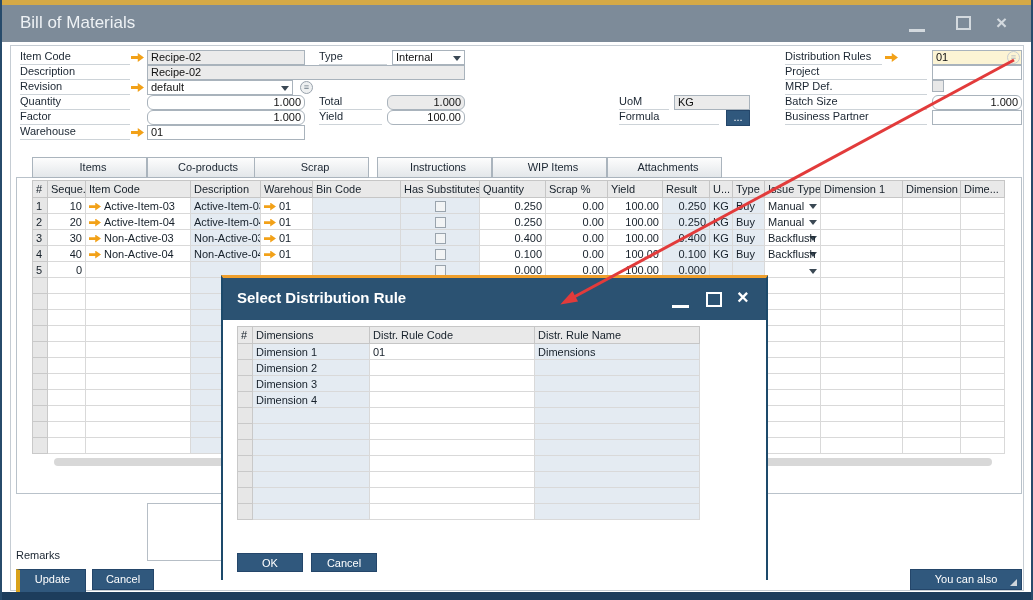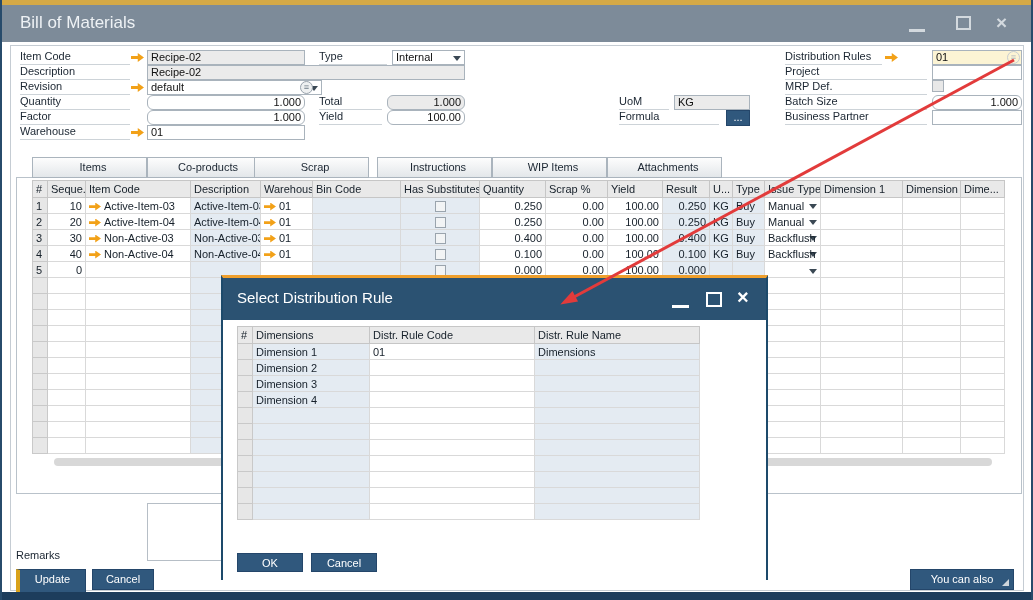--- a/index.html
+++ b/index.html
@@ -62,21 +62,21 @@
   .remarks-box { left:145px; top:503px; width:300px; height:58px; border:1px solid #b6bec6; background:#fff; z-index:1; }
   .plain-lbl { position:absolute; font-size:11px; color:#1a2531; }
   .yca-tri { position:absolute; right:4px; bottom:3px; width:0; height:0;
              border-left:7px solid transparent; border-bottom:7px solid #cfd6dc; }
 
   
   .dialog { left:219px; top:275px; width:547px; height:305px; z-index:10;
             border-left:2px solid #1d4a6b; border-right:2px solid #1d4a6b; border-bottom:2px solid #1d4a6b;
             border-top:3px solid #ef9f2c; background:#fff; position:absolute; }
   .dlg-titlebar { position:absolute; left:0; top:0; width:543px; height:42px; background:#2b5272; }
-  .dlg-title { position:absolute; left:14px; top:11px; font-size:15px; color:#fff; }
+  .dlg-title { position:absolute; left:14px; top:11px; font-size:15px; color:#fff;font-weight:bold; }
   .dlg-btn { position:absolute; top:0; width:30px; height:42px; }
   .dlg-minbar { position:absolute; left:6px; top:27px; width:17px; height:3px; background:#fff; }
   .dlg-maxsq  { position:absolute; left:7px; top:14px; width:16px; height:15px; border:2px solid #fff; }
   .dlg-closex { position:absolute; left:6px; top:8px; font-size:20px; font-weight:bold; color:#fff; }
   .dlg-body { position:absolute; left:0; top:42px; width:543px; height:260px; background:#fff; }
 
   svg.overlay { position:absolute; left:0; top:0; width:1033px; height:600px; z-index:30; pointer-events:none; }
 </style>
 </head>
 <body>
@@ -101,21 +101,21 @@
 
   <div class="lbl" style="left:18px;top:50px;width:110px">Item Code</div>
   <span class="larrow" style="left:129px;top:53px"></span>
   <div class="fld ro" style="left:145px;top:50px;width:158px">Recipe-02</div>
 
   <div class="lbl" style="left:18px;top:65px;width:110px">Description</div>
   <div class="fld ro" style="left:145px;top:65px;width:318px">Recipe-02</div>
 
   <div class="lbl" style="left:18px;top:80px;width:110px">Revision</div>
   <span class="larrow" style="left:129px;top:83px"></span>
-  <div class="fld" style="left:145px;top:80px;width:175px">
+  <div class="fld" style="left:145px;top:80px;width:146px">
     <span>default</span>
     <span class="caret"></span>
   </div>
   <div class="circle-icon" style="left:298px;top:81px">≡</div>
 
   <div class="lbl" style="left:18px;top:95px;width:110px">Quantity</div>
   <div class="fld num" style="left:145px;top:95px;width:158px">1.000</div>
 
   <div class="lbl" style="left:18px;top:110px;width:110px">Factor</div>
   <div class="fld num" style="left:145px;top:110px;width:158px">1.000</div>
@@ -520,21 +520,21 @@
       </tbody>
   </table>
 
   <div class="abs hscroll"></div>
 
   <div class="abs remarks-box"></div>
   <div class="plain-lbl" style="left:14px;top:549px">Remarks</div>
 
   <div class="btn gold-left" style="left:14px;top:569px;width:70px;height:25px">Update</div>
   <div class="btn" style="left:90px;top:569px;width:62px;height:21px">Cancel</div>
-  <div class="btn" style="left:908px;top:569px;width:104px;height:21px">
+  <div class="btn" style="left:908px;top:569px;width:112px;height:21px">
     <span>You can also</span>
     <span class="yca-tri"></span>
   </div>
 
   <div class="abs" style="left:0;top:592px;width:1033px;height:8px;background:#1d3d5c"></div>
 
   <div class="dialog">
     <div class="dlg-titlebar">
       <div class="dlg-title">Select Distribution Rule</div>
       <div class="dlg-btn" style="left:443px">

